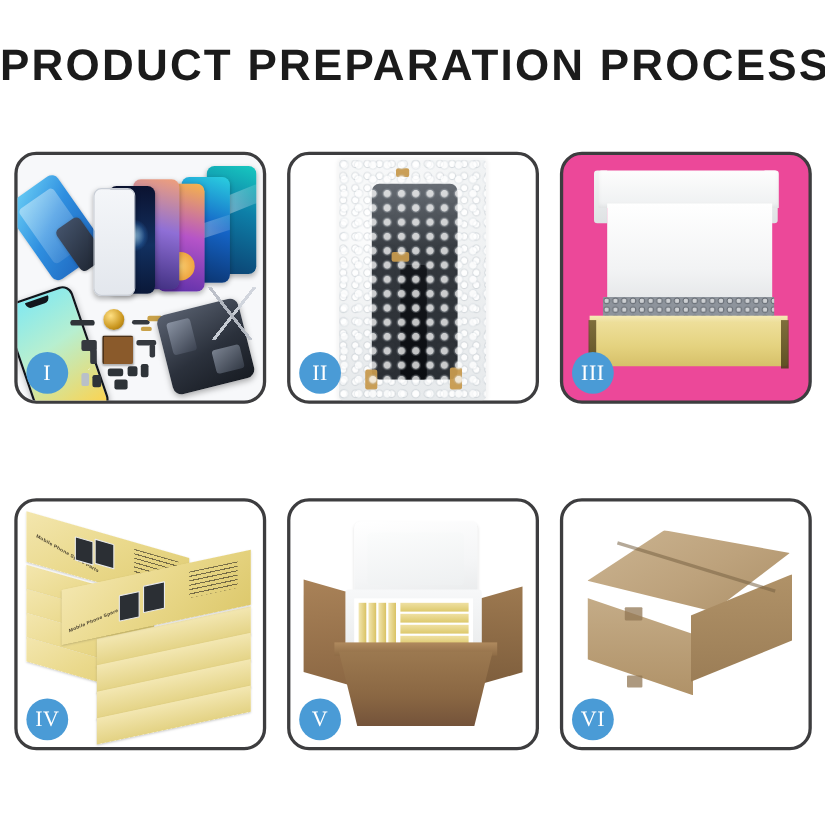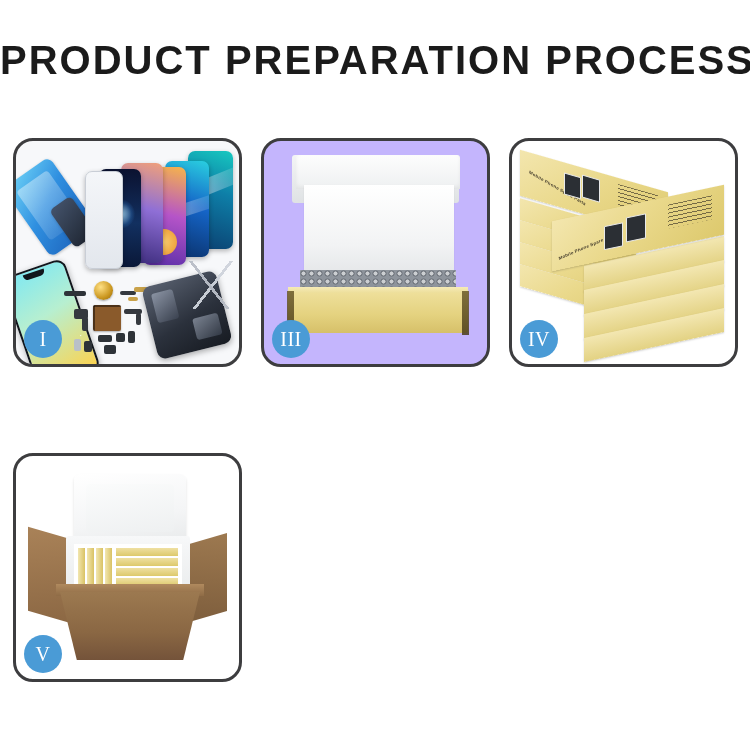--- a/index.html
+++ b/index.html
@@ -215,21 +215,21 @@
   .p2 .tape { position:absolute; background:#c79a4e; border-radius:2px; opacity:.95; }
   .p2 .bubbleoverlay{
     position:absolute; inset:0;
     background-image:
       radial-gradient(circle at 5px 5px, rgba(255,255,255,.75) 3px, rgba(200,208,215,.35) 3.6px, rgba(255,255,255,0) 5px);
     background-size: 13px 13px;
     pointer-events:none;
   }
 
   
-  .p3 { background:#c4b5fd; }
+  .p3 { background:#ec4899; }
   .p3 .lid {
     position:absolute; left: 32px; top: 14px; width: 164px; height: 34px;
     background: linear-gradient(180deg,#fdfdfd,#eef0f1);
     border-radius: 3px 3px 0 0;
     box-shadow: inset 0 -2px 4px rgba(0,0,0,.06);
   }
   .p3 .lidL { position:absolute; left:28px; top:14px; width:12px; height:48px;
     background:linear-gradient(180deg,#f3f4f5,#dfe2e4); border-radius:3px 0 0 3px;}
   .p3 .lidR { position:absolute; right:28px; top:14px; width:12px; height:48px;
     background:linear-gradient(180deg,#f3f4f5,#dfe2e4); border-radius:0 3px 3px 0;}
@@ -402,20 +402,34 @@
         <div class="part" style="left:68px;top:200px;width:8px;height:11px;border-radius:2px;"></div>
         <div class="part" style="left:88px;top:204px;width:12px;height:9px;border-radius:2px;"></div>
         <div class="part" style="left:58px;top:198px;width:7px;height:12px;background:#b9c0c8;"></div>
 
         <div class="housing"></div>
         <div class="tweezers"></div>
       </div>
       <div class="badge">I</div>
     </div>
 
+    <div class="panel p2">
+      <div class="stage">
+        <div class="bag">
+          <div class="inner"></div>
+          <div class="innerdark"></div>
+          <div class="tape" style="left:52px;top:8px;width:12px;height:8px;"></div>
+          <div class="tape" style="left:48px;top:84px;width:16px;height:9px;"></div>
+          <div class="tape" style="left:24px;bottom:10px;width:11px;height:18px;"></div>
+          <div class="tape" style="right:22px;bottom:10px;width:11px;height:20px;"></div>
+          <div class="bubbleoverlay"></div>
+        </div>
+      </div>
+      <div class="badge">II</div>
+    </div>
 
     <div class="panel p3">
       <div class="stage">
         <div class="lidL"></div>
         <div class="lidR"></div>
         <div class="lid"></div>
         <div class="foam"></div>
         <div class="bubblefill"></div>
         <div class="boxtop"></div>
         <div class="boxbody"></div>
@@ -469,15 +483,26 @@
         <div class="ybox" style="left:100px;top:102px;width:62px;height:8px;"></div>
         <div class="ybox" style="left:100px;top:112px;width:62px;height:8px;"></div>
         <div class="ybox" style="left:100px;top:122px;width:62px;height:8px;"></div>
 
         <div class="cartonRim"></div>
         <div class="cartonBody"></div>
       </div>
       <div class="badge">V</div>
     </div>
 
+    <div class="panel p6">
+      <div class="stage">
+        <div class="topface"></div>
+        <div class="leftface"></div>
+        <div class="rightface"></div>
+        <div class="seam" style="left:46px;top:58px;width:150px;height:3px;transform:rotate(17deg);"></div>
+        <div class="tab" style="left:56px;top:96px;width:16px;height:12px;"></div>
+        <div class="tab" style="left:58px;top:158px;width:14px;height:11px;"></div>
+      </div>
+      <div class="badge">VI</div>
+    </div>
 
   </div>
 </div>
 
 </body></html>

